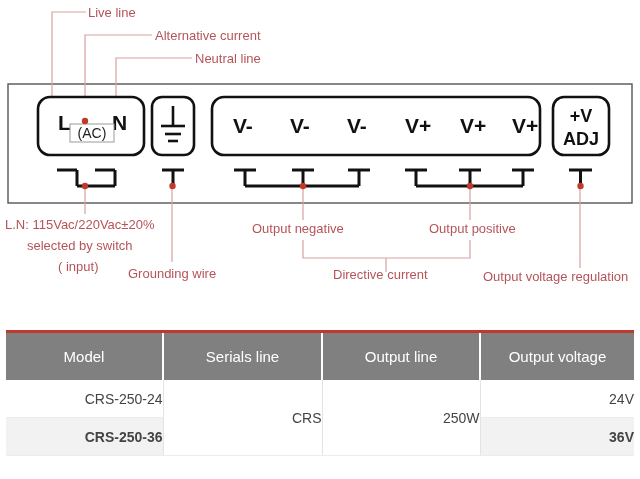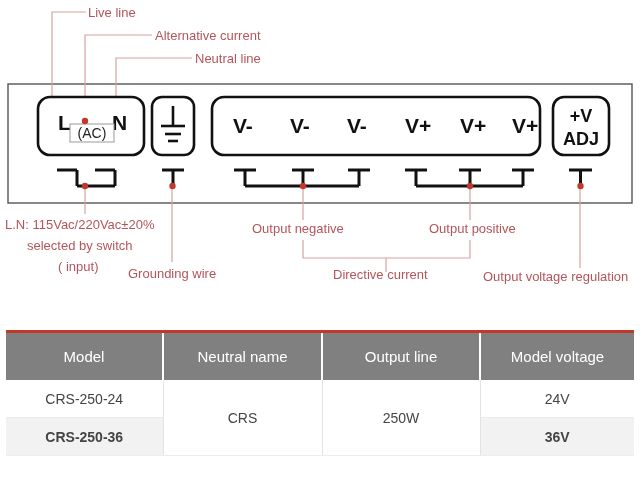--- a/index.html
+++ b/index.html
@@ -34,21 +34,21 @@
     font-size:15px;
     height:47px;
     text-align:center;
     border-right:2px solid #ffffff;
     border-top:3px solid #c0392b;
     padding:0;
   }
   #spec-table thead th:last-child{border-right:none;}
   #spec-table tbody td{
     height:37px;
-    text-align:center;
+    text-align:right;
     font-size:14px;
     color:#444;
     border-right:1px solid #e3e3e3;
     border-bottom:1px solid #ececec;
     padding:0;
     background:#ffffff;
   }
   #spec-table tbody td:last-child{border-right:none;}
   #spec-table tbody tr.alt td.zebra{background:#f2f2f2;font-weight:bold;}
 </style>
@@ -161,23 +161,23 @@
   <table id="spec-table">
     <colgroup>
       <col style="width:157px">
         <col style="width:159px">
         <col style="width:158px">
         <col style="width:154px">
     </colgroup>
     <thead>
       <tr>
         <th>Model</th>
-        <th>Neutral name</th>
+        <th>Serials line</th>
         <th>Output line</th>
-        <th>Model voltage</th>
+        <th>Output voltage</th>
       </tr>
     </thead>
     <tbody>
       <tr>
         <td>CRS-250-24</td>
         <td rowspan="2">CRS</td>
         <td rowspan="2">250W</td>
         <td>24V</td>
       </tr>
       <tr class="alt">

